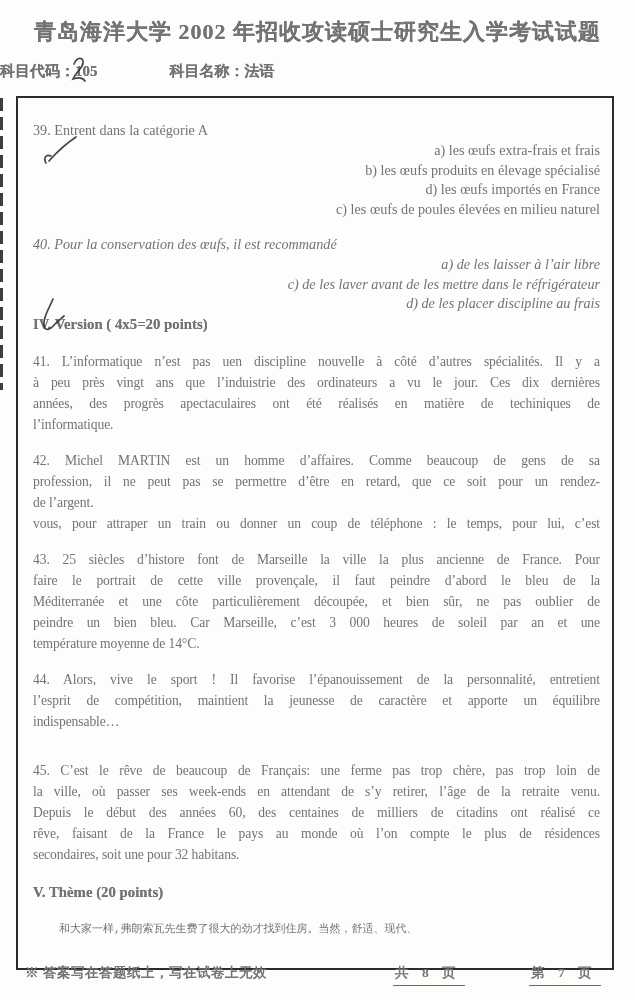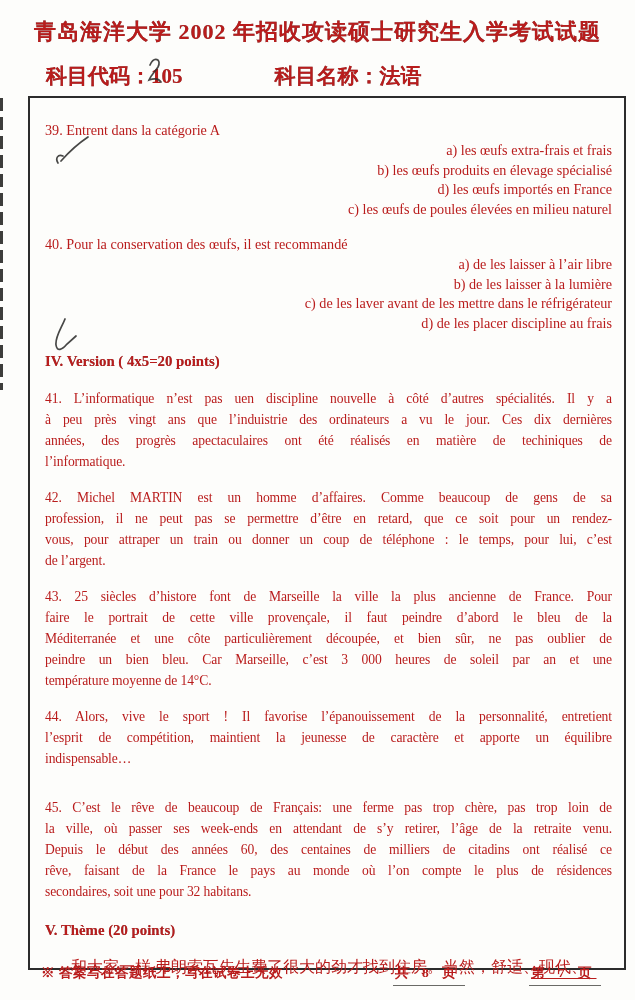--- a/index.html
+++ b/index.html
@@ -1,61 +1,61 @@
 <!DOCTYPE html>
 <html><head>
 <meta charset="utf-8">
 <style>
   html,body { margin:0; padding:0; background:#e8e8e6; }
   .page {
     position:relative; width:635px; height:1000px; margin:0 auto;
-    background:#fdfdfb; color:#b91c1c; overflow:hidden;
+    background:#fdfdfb; color:#737373; overflow:hidden;
     font-family:"Liberation Serif","DejaVu Serif",serif;
   }
   .page-title {
     margin:0; padding-top:17px; text-align:center;
     font-size:22px; font-weight:bold; letter-spacing:1px;
     text-shadow:0 0 0.5px rgba(0,0,0,0.55);
   }
   .subject-row {
-    display:flex; gap:92px; padding-left:46px; margin-top:15px;
-    font-size:21px; font-weight:bold; text-shadow:0 0 0.4px rgba(0,0,0,0.5);
+    display:flex; gap:72px; margin-top:15px;
+    font-size:15px; font-weight:bold; text-shadow:0 0 0.4px rgba(0,0,0,0.5);
   }
   .code-wrap { position:relative; display:inline-block; }
   .code-mark { position:absolute; left:-5px; top:-7px; pointer-events:none; }
   .exam-box {
-    position:absolute; left:28px; top:96px; width:598px; height:874px;
+    position:absolute; left:16px; top:96px; width:598px; height:874px;
     border:2px solid #2c2c2c; box-sizing:border-box;
     padding:22px 12px 0 15px; overflow:visible;
     background:transparent;
   }
   .stem { font-size:14.2px; line-height:21px; }
   .options { padding-left:15px;text-align:right; }
   .option { position:relative; font-size:14.2px; line-height:19.5px; }
   .mcq { margin-bottom:15px; }
-  .mcq-last { margin-bottom:0; }
-  .section-heading { font-weight:bold; font-size:14.8px; line-height:21px; margin:18px 0 16px 0;
+  .mcq-last { margin-bottom:0;font-style:italic; }
+  .section-heading { font-weight:bold; font-size:14.8px; line-height:21px; margin:0 0 16px 0;
     text-shadow:0 0 0.4px rgba(0,0,0,0.45); }
   .section-heading.v { margin-bottom:15px; }
   .para { font-size:13.6px; line-height:21px; letter-spacing:-0.1px; margin-bottom:15px; }
   .para-45 { margin-bottom:17px;margin-top:28px; }
   .jline { text-align:justify; text-align-last:justify; }
   .jline-last { text-align-last:left; }
-  .theme-line { font-size:16px; line-height:22px; text-indent:26px;
-    font-family:Liberation Serif, serif; }
+  .theme-line { font-size:11px; line-height:22px; text-indent:26px;
+    font-family:Liberation Mono, monospace; }
   .check-svg { position:absolute; pointer-events:none; }
   .check-39a { left:-6px; top:-6px; }
   .check-40d { left:-7px; top:4px; }
   .footer { position:absolute; left:25px; top:962px; width:606px; height:30px;
     font-size:13.5px; font-weight:bold; }
-  .footer-note { position:absolute; left:16px; top:2px; letter-spacing:0.5px; }
+  .footer-note { position:absolute; left:0; top:2px; letter-spacing:0.5px; }
   .pages-total { position:absolute; left:368px; top:2px; letter-spacing:5px;
     border-bottom:1px solid #6a6a66; padding:0 4px 3px 2px; }
   .pages-current { position:absolute; left:504px; top:2px; letter-spacing:5px;
-    border-bottom:1px solid #6a6a66; padding:0 4px 3px 2px;text-decoration:underline; }
+    border-bottom:1px solid #6a6a66; padding:0 4px 3px 2px; }
   .edge-artifact {
     position:absolute; left:0; top:98px; width:3px; height:292px;
     background:repeating-linear-gradient(to bottom,#3d3d3b 0 13px,transparent 13px 19px);
   }
   .ink { stroke:#2e2e2c; fill:none; stroke-width:1.7; stroke-linecap:round; opacity:0.88; }
 </style>
 </head>
 <body>
 
 <div class="page">
@@ -97,23 +97,20 @@
       </div>
     </section>
 
     <section class="mcq mcq-last">
       <div class="stem">40. Pour la conservation des œufs, il est recommandé</div>
       <div class="options">
         <div class="option">
           <span>a) de les laisser à l’air libre</span>
         </div>
         <div class="option">
-          <span>b) de les laisser à la lumière</span>
-        </div>
-        <div class="option">
           <span>c) de les laver avant de les mettre dans le réfrigérateur</span>
         </div>
         <div class="option">
           <svg class="check-svg check-40d" width="36" height="42" viewBox="0 0 36 42">
             <path class="ink" d="M12,1 C8,11 2,19 3,27 C4,34 9,32 14,26 L23,18"></path>
           </svg>
           <span>d) de les placer discipline au frais</span>
         </div>
       </div>
     </section>
@@ -122,22 +119,22 @@
 
     <div class="para">
         <div class="jline">41. L’informatique n’est pas uen discipline nouvelle à côté d’autres spécialités. Il y a</div>
         <div class="jline">à peu près vingt ans que l’induistrie des ordinateurs a vu le jour. Ces dix dernières</div>
         <div class="jline">années, des progrès apectaculaires ont été réalisés en matière de techiniques de</div>
         <div class="jline jline-last">l’informatique.</div>
       </div>
     <div class="para">
         <div class="jline">42. Michel MARTIN est un homme d’affaires. Comme beaucoup de gens de sa</div>
         <div class="jline">profession, il ne peut pas se permettre d’être en retard, que ce soit pour un rendez-</div>
+        <div class="jline jline-last">de l’argent.</div>
         <div class="jline">vous, pour attraper un train ou donner un coup de téléphone : le temps, pour lui, c’est</div>
-        <div class="jline jline-last">de l’argent.</div>
       </div>
     <div class="para">
         <div class="jline">43. 25 siècles d’histore font de Marseille la ville la plus ancienne de France. Pour</div>
         <div class="jline">faire le portrait de cette ville provençale, il faut peindre d’abord le bleu de la</div>
         <div class="jline">Méditerranée et une côte particulièrement découpée, et bien sûr, ne pas oublier de</div>
         <div class="jline">peindre un bien bleu. Car Marseille, c’est 3 000 heures de soleil par an et une</div>
         <div class="jline jline-last">température moyenne de 14°C.</div>
       </div>
     <div class="para">
         <div class="jline">44. Alors, vive le sport ! Il favorise l’épanouissement de la personnalité, entretient</div>

